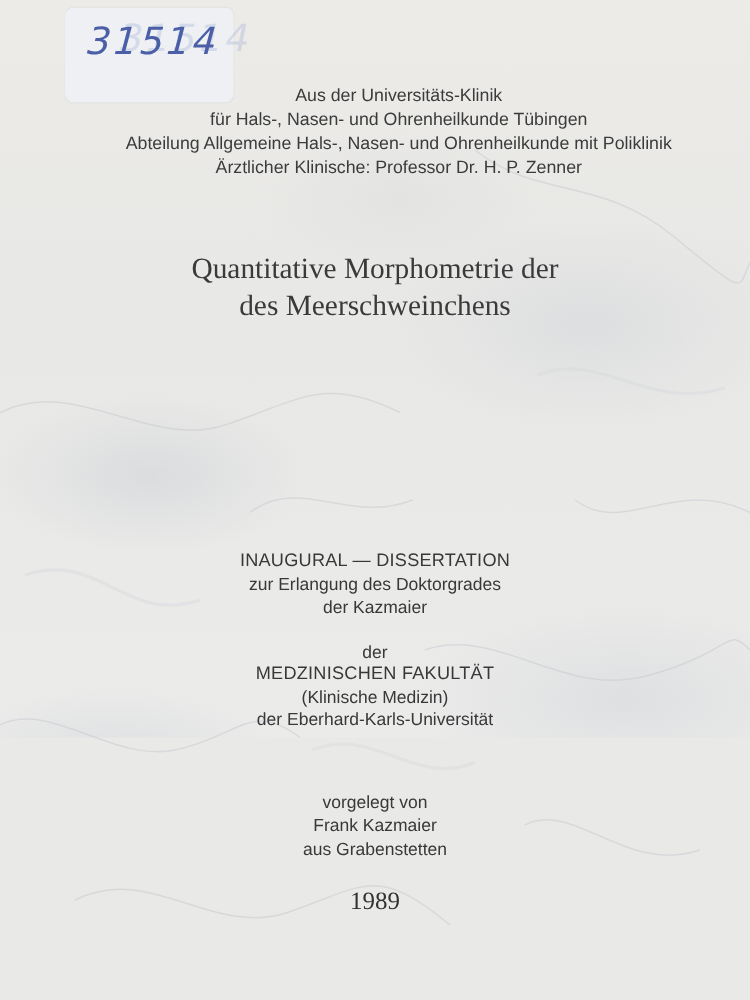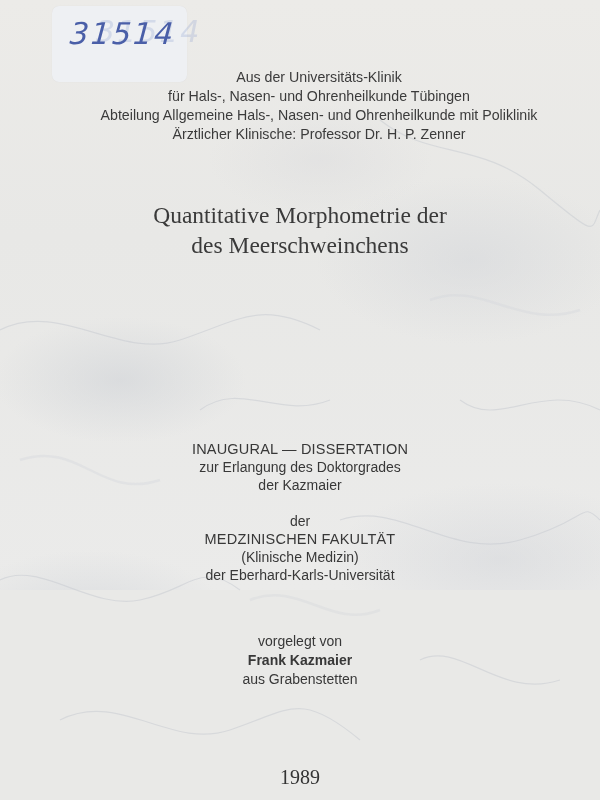--- a/index.html
+++ b/index.html
@@ -96,23 +96,23 @@
       letter-spacing: 0.2px;
     }
     .gap { height: 18px; }
     .author {
       top: 616px;
       font-size: 14px;
       line-height: 19px;
       color: #383838;
       margin-top: 16px;
     }
-    .author .name { font-weight: bold; }
+    .author .name { font-weight: normal; }
     .year {
-      top: 766px;
+      top: 710px;
       font-family: "Liberation Serif", "DejaVu Serif", serif;
       font-size: 20px;
       color: #333;
     }
   </style>
 </head>
 <body>
 
 <div class="page">
 

